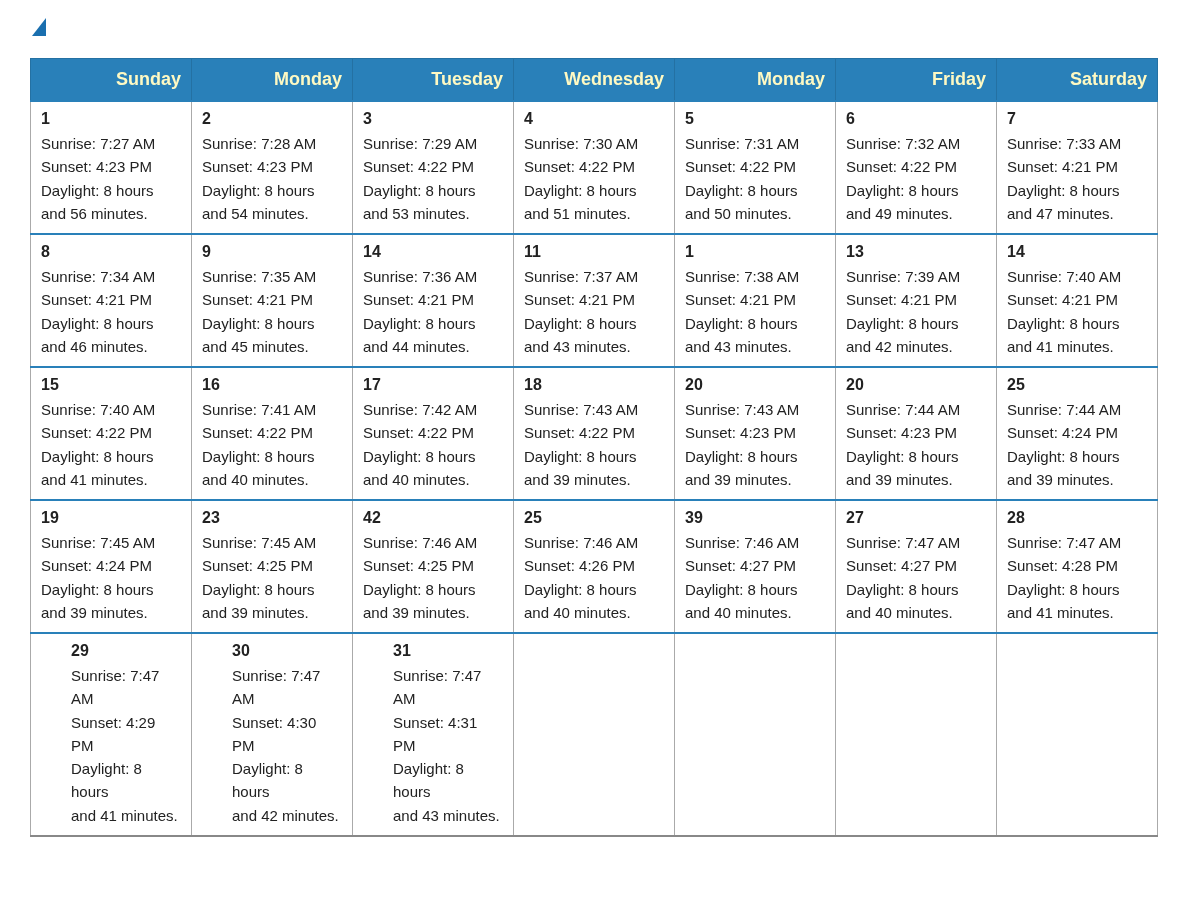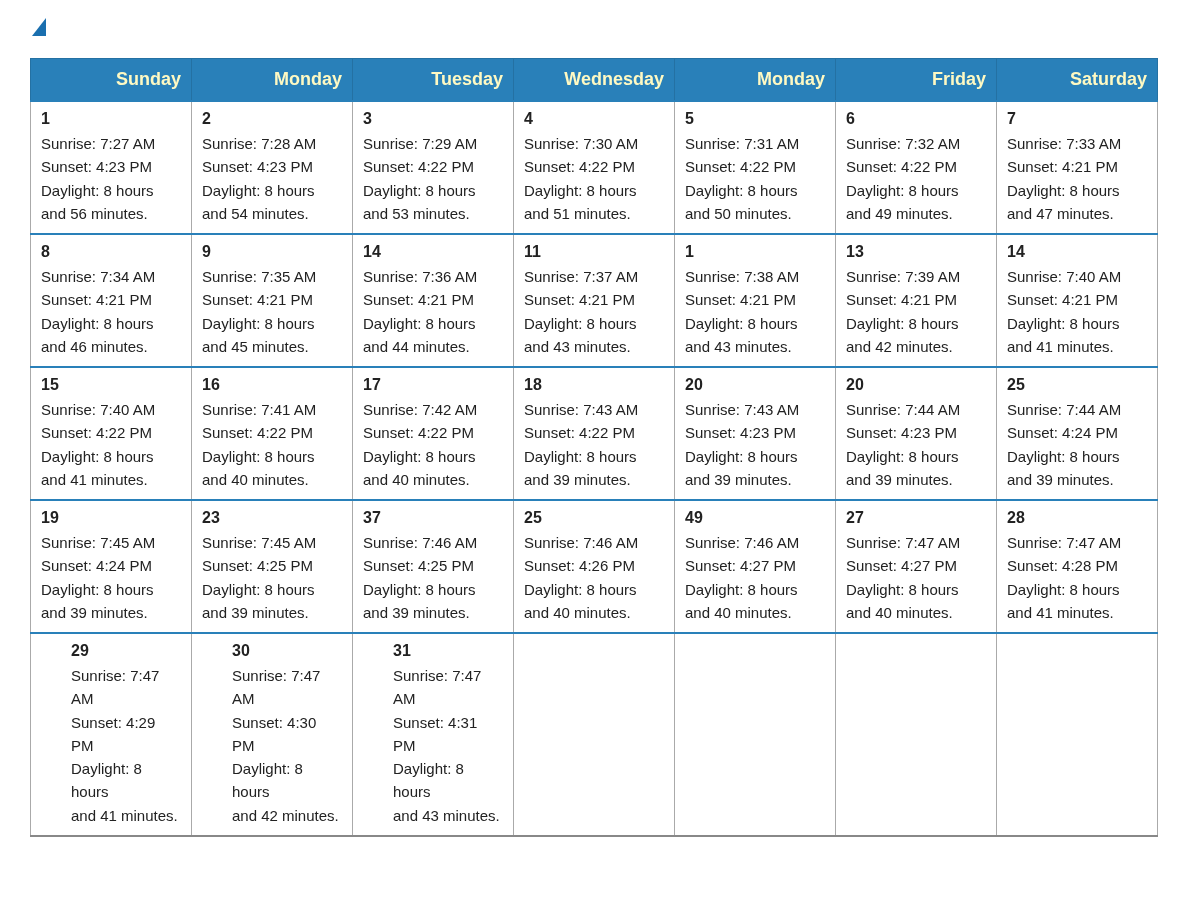--- a/index.html
+++ b/index.html
@@ -183,25 +183,25 @@
         <td><span class="day-num">20</span>
         <span class="day-info">Sunrise: 7:44 AM<br>Sunset: 4:23 PM<br>Daylight: 8 hours<br>and 39 minutes.</span></td>
         <td><span class="day-num">25</span>
         <span class="day-info">Sunrise: 7:44 AM<br>Sunset: 4:24 PM<br>Daylight: 8 hours<br>and 39 minutes.</span></td>
       </tr>
       <tr class="top-border-row">
         <td><span class="day-num">19</span>
         <span class="day-info">Sunrise: 7:45 AM<br>Sunset: 4:24 PM<br>Daylight: 8 hours<br>and 39 minutes.</span></td>
         <td><span class="day-num">23</span>
         <span class="day-info">Sunrise: 7:45 AM<br>Sunset: 4:25 PM<br>Daylight: 8 hours<br>and 39 minutes.</span></td>
-        <td><span class="day-num">37</span>
+        <td><span class="day-num">42</span>
         <span class="day-info">Sunrise: 7:46 AM<br>Sunset: 4:25 PM<br>Daylight: 8 hours<br>and 39 minutes.</span></td>
         <td><span class="day-num">25</span>
         <span class="day-info">Sunrise: 7:46 AM<br>Sunset: 4:26 PM<br>Daylight: 8 hours<br>and 40 minutes.</span></td>
-        <td><span class="day-num">49</span>
+        <td><span class="day-num">39</span>
         <span class="day-info">Sunrise: 7:46 AM<br>Sunset: 4:27 PM<br>Daylight: 8 hours<br>and 40 minutes.</span></td>
         <td><span class="day-num">27</span>
         <span class="day-info">Sunrise: 7:47 AM<br>Sunset: 4:27 PM<br>Daylight: 8 hours<br>and 40 minutes.</span></td>
         <td><span class="day-num">28</span>
         <span class="day-info">Sunrise: 7:47 AM<br>Sunset: 4:28 PM<br>Daylight: 8 hours<br>and 41 minutes.</span></td>
       </tr>
       <tr class="top-border-row">
         <td><span class="day-num">29</span>
         <span class="day-info">Sunrise: 7:47 AM<br>Sunset: 4:29 PM<br>Daylight: 8 hours<br>and 41 minutes.</span></td>
         <td><span class="day-num">30</span>

